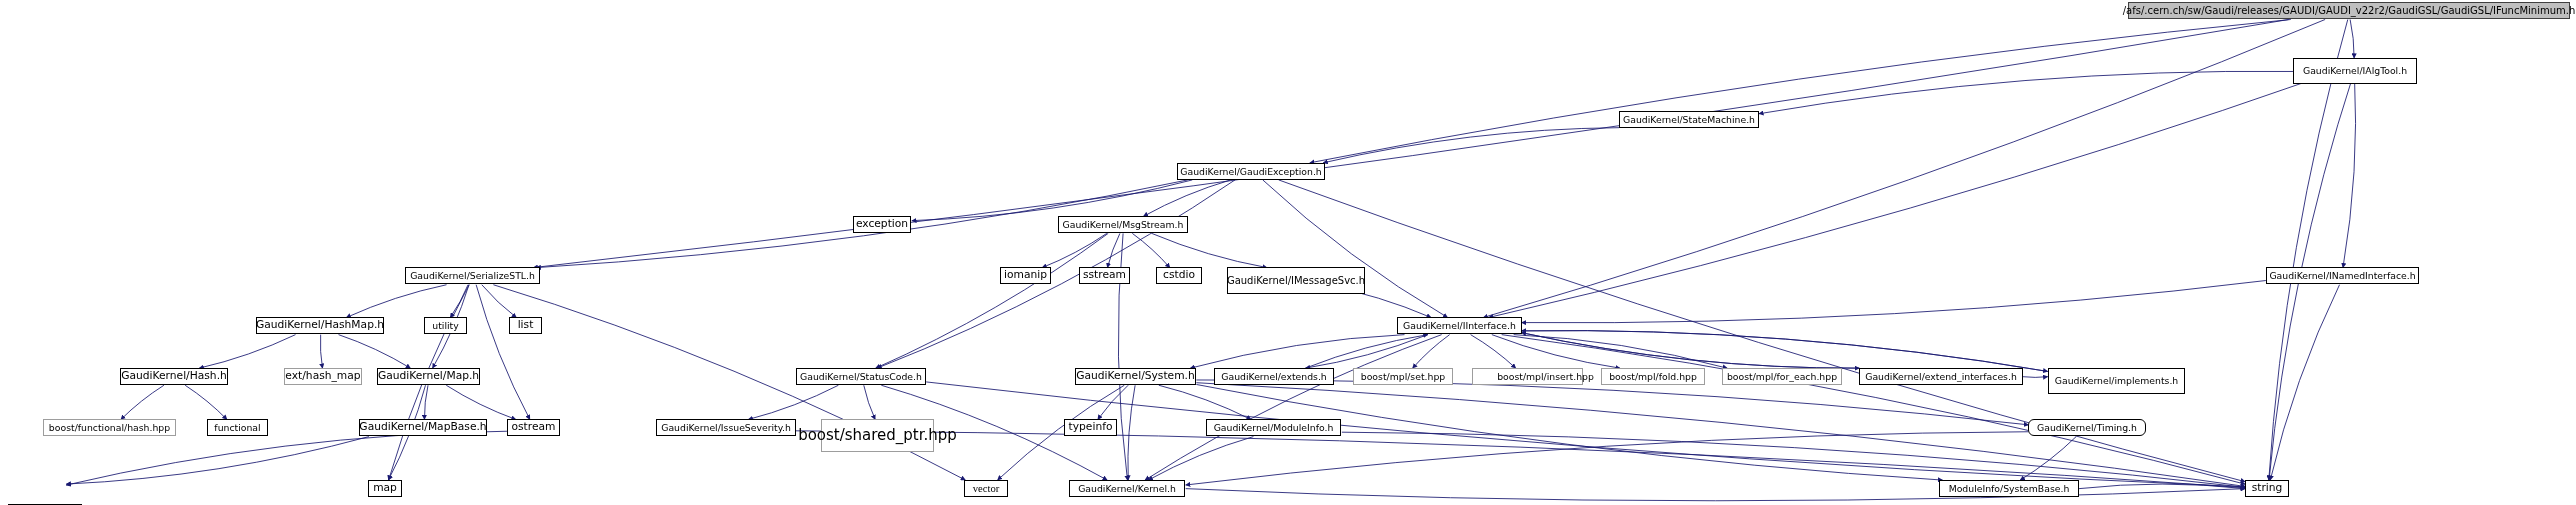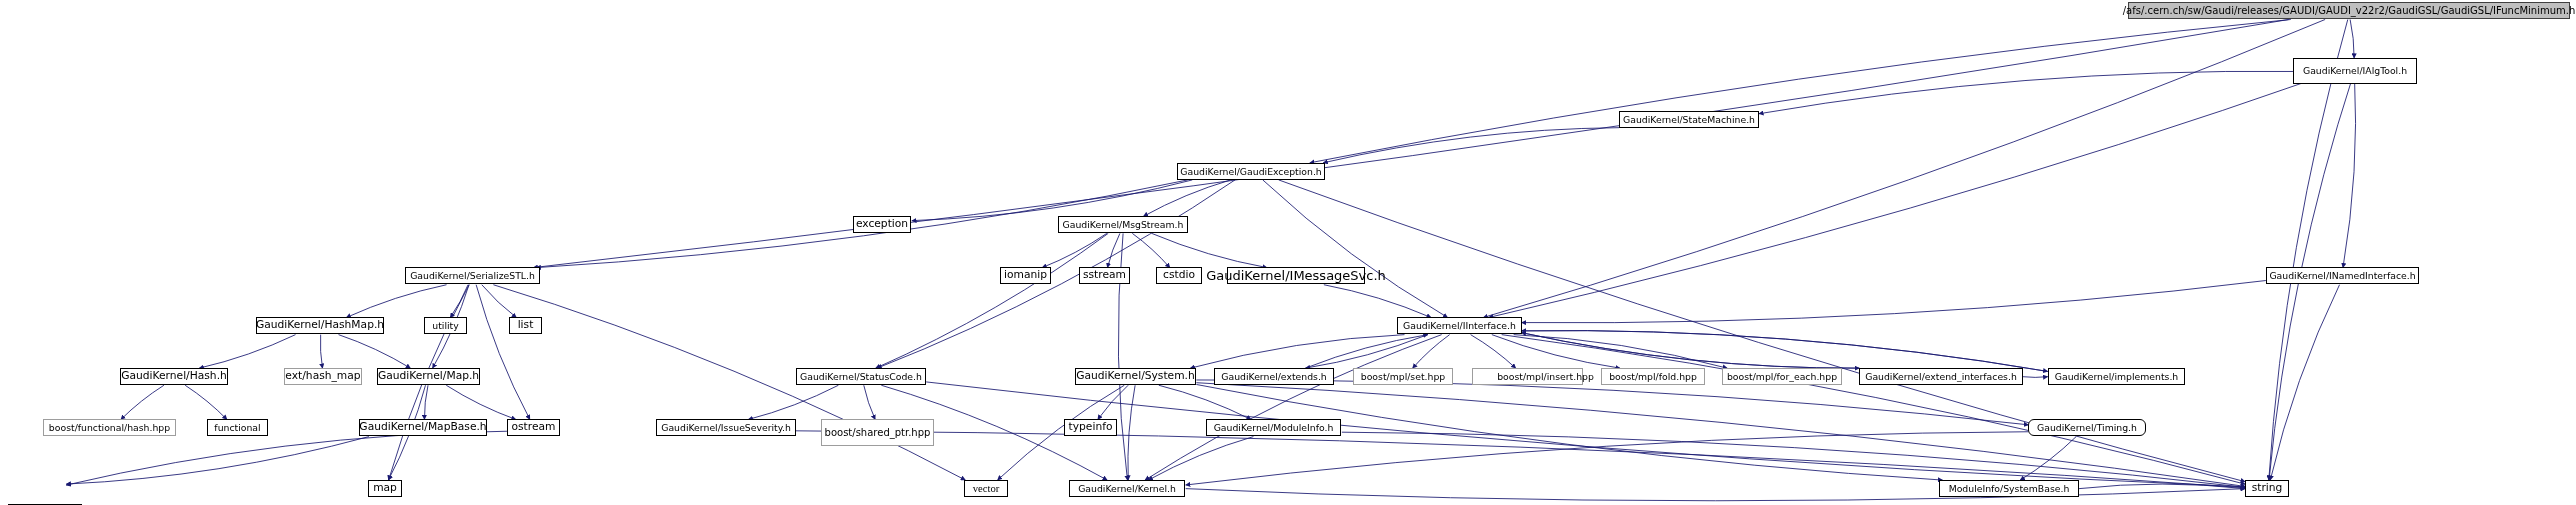--- a/index.html
+++ b/index.html
@@ -104,43 +104,43 @@
       <div class="node" style="left: 2293px; top: 58px; width: 124px; height: 26px; font-size: 9.3px;">GaudiKernel/IAlgTool.h</div>
       <div class="node" style="left: 1619px; top: 111px; width: 140px; height: 17px; font-size: 9.3px;">GaudiKernel/StateMachine.h</div>
       <div class="node" style="left: 1177px; top: 163px; width: 148px; height: 17px; font-size: 9.3px;">GaudiKernel/GaudiException.h</div>
       <div class="node" style="left: 2266px; top: 267px; width: 153px; height: 17px; font-size: 9.3px;">GaudiKernel/INamedInterface.h</div>
       <div class="node" style="left: 853px; top: 216px; width: 58px; height: 17px;">exception</div>
       <div class="node" style="left: 1058px; top: 216px; width: 130px; height: 17px; font-size: 9.3px;">GaudiKernel/MsgStream.h</div>
       <div class="node" style="left: 405px; top: 267px; width: 135px; height: 17px; font-size: 9.3px;">GaudiKernel/SerializeSTL.h</div>
       <div class="node" style="left: 1000px; top: 267px; width: 51px; height: 17px;">iomanip</div>
       <div class="node" style="left: 1079px; top: 267px; width: 51px; height: 17px;">sstream</div>
       <div class="node" style="left: 1156px; top: 267px; width: 46px; height: 17px;">cstdio</div>
-      <div class="node" style="left: 1227px; top: 267px; width: 138px; height: 17px; font-size: 13px;">GaudiKernel/IMessageSvc.h</div>
+      <div class="node" style="left: 1227px; top: 267px; width: 138px; height: 27px; font-size: 10px;">GaudiKernel/IMessageSvc.h</div>
       <div class="node" style="left: 256px; top: 317px; width: 128px; height: 17px;">GaudiKernel/HashMap.h</div>
       <div class="node" style="left: 424px; top: 317px; width: 43px; height: 17px; font-size: 9.3px;">utility</div>
       <div class="node" style="left: 509px; top: 317px; width: 33px; height: 17px;">list</div>
       <div class="node" style="left: 1397px; top: 317px; width: 125px; height: 17px; font-size: 9.3px;">GaudiKernel/IInterface.h</div>
       <div class="node" style="left: 120px; top: 368px; width: 108px; height: 17px;">GaudiKernel/Hash.h</div>
       <div class="node gray" style="left: 284px; top: 368px; width: 78px; height: 17px;">ext/hash_map</div>
       <div class="node" style="left: 377px; top: 368px; width: 103px; height: 17px;">GaudiKernel/Map.h</div>
       <div class="node" style="left: 796px; top: 368px; width: 130px; height: 17px; font-size: 9.3px;">GaudiKernel/StatusCode.h</div>
       <div class="node" style="left: 1075px; top: 368px; width: 121px; height: 17px;">GaudiKernel/System.h</div>
       <div class="node" style="left: 1214px; top: 368px; width: 120px; height: 17px; font-size: 9.3px;">GaudiKernel/extends.h</div>
       <div class="node gray" style="left: 1353px; top: 368px; width: 100px; height: 17px; font-size: 9.3px;">boost/mpl/set.hpp</div>
       <div class="node gray" style="left: 1472px; top: 368px; width: 111px; height: 17px; font-size: 9.3px; padding-left: 36px;">boost/mpl/insert.hpp</div>
       <div class="node gray" style="left: 1601px; top: 368px; width: 104px; height: 17px; font-size: 9.3px;">boost/mpl/fold.hpp</div>
       <div class="node gray" style="left: 1722px; top: 368px; width: 120px; height: 17px; font-size: 9.3px;">boost/mpl/for_each.hpp</div>
       <div class="node" style="left: 1859px; top: 368px; width: 164px; height: 17px; font-size: 9.3px;">GaudiKernel/extend_interfaces.h</div>
-      <div class="node" style="left: 2048px; top: 368px; width: 137px; height: 17px; font-size: 9.3px;">GaudiKernel/implements.h</div>
+      <div class="node" style="left: 2048px; top: 368px; width: 137px; height: 26px; font-size: 9.3px;">GaudiKernel/implements.h</div>
       <div class="node gray" style="left: 43px; top: 419px; width: 133px; height: 17px; font-size: 9.3px;">boost/functional/hash.hpp</div>
       <div class="node" style="left: 207px; top: 419px; width: 61px; height: 17px; font-size: 9.3px;">functional</div>
       <div class="node" style="left: 359px; top: 419px; width: 128px; height: 17px;">GaudiKernel/MapBase.h</div>
       <div class="node" style="left: 507px; top: 419px; width: 53px; height: 17px;">ostream</div>
       <div class="node" style="left: 656px; top: 419px; width: 140px; height: 17px; font-size: 9.3px;">GaudiKernel/IssueSeverity.h</div>
-      <div class="node gray" style="left: 821px; top: 419px; width: 113px; height: 27px; font-size: 10px;">boost/shared_ptr.hpp</div>
+      <div class="node gray" style="left: 821px; top: 419px; width: 113px; height: 33px; font-size: 15px;">boost/shared_ptr.hpp</div>
       <div class="node" style="left: 1064px; top: 419px; width: 53px; height: 17px;">typeinfo</div>
       <div class="node" style="left: 1206px; top: 419px; width: 135px; height: 17px; font-size: 9.3px;">GaudiKernel/ModuleInfo.h</div>
       <div class="node" style="left: 2028px; top: 419px; width: 118px; height: 17px; font-size: 9.3px; border-radius: 6px;">GaudiKernel/Timing.h</div>
       <div class="node" style="left: 7.8px; top: 504px; width: 74px; height: 17px;">iostream</div>
       <div class="node" style="left: 368px; top: 480px; width: 34px; height: 17px;">map</div>
       <div class="node" style="left: 964px; top: 480px; width: 44px; height: 17px; font-family: Liberation Serif, serif;">vector</div>
       <div class="node" style="left: 1069px; top: 480px; width: 116px; height: 17px; font-size: 9.3px;">GaudiKernel/Kernel.h</div>
       <div class="node" style="left: 1939px; top: 480px; width: 140px; height: 17px; font-size: 9.3px;">ModuleInfo/SystemBase.h</div>
       <div class="node" style="left: 2245px; top: 480px; width: 44px; height: 17px;">string</div>
     </div>

